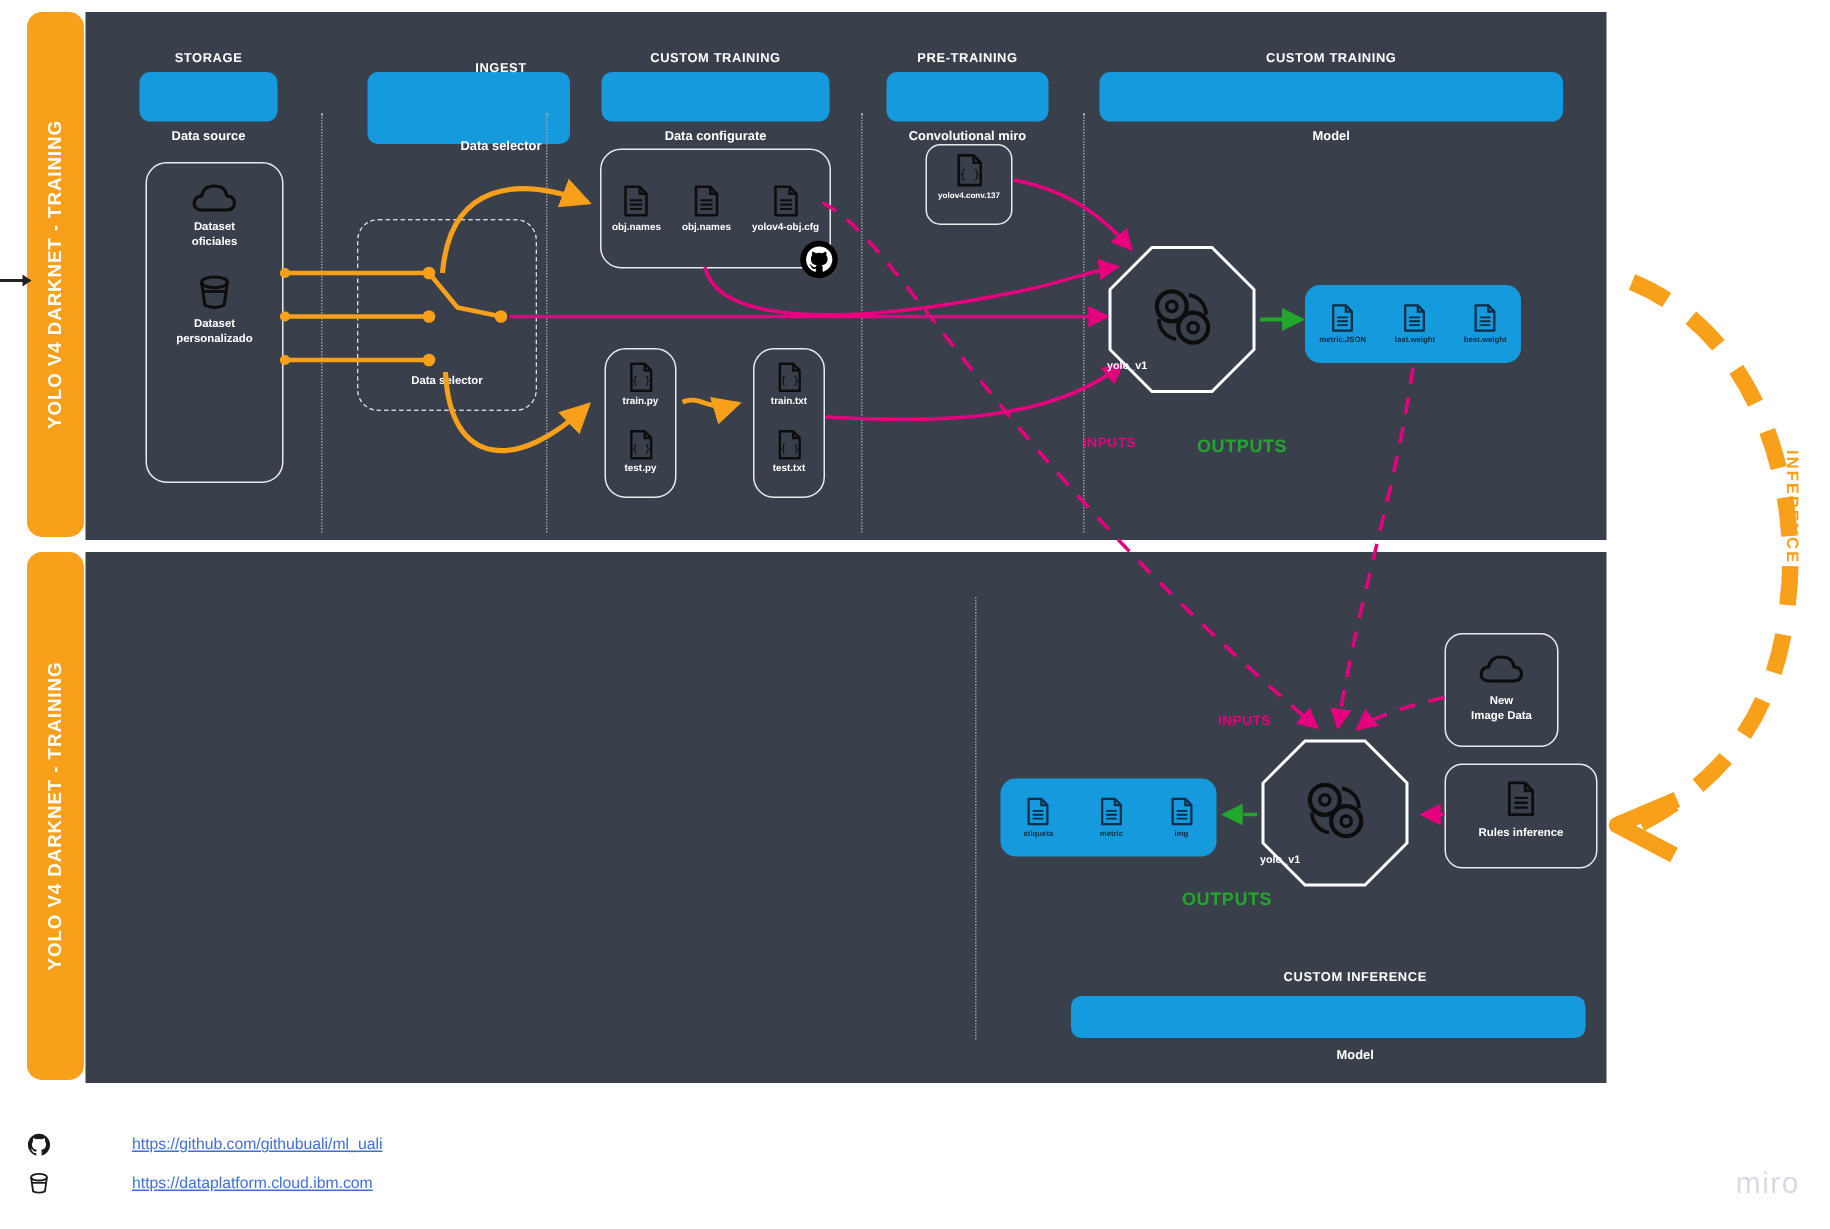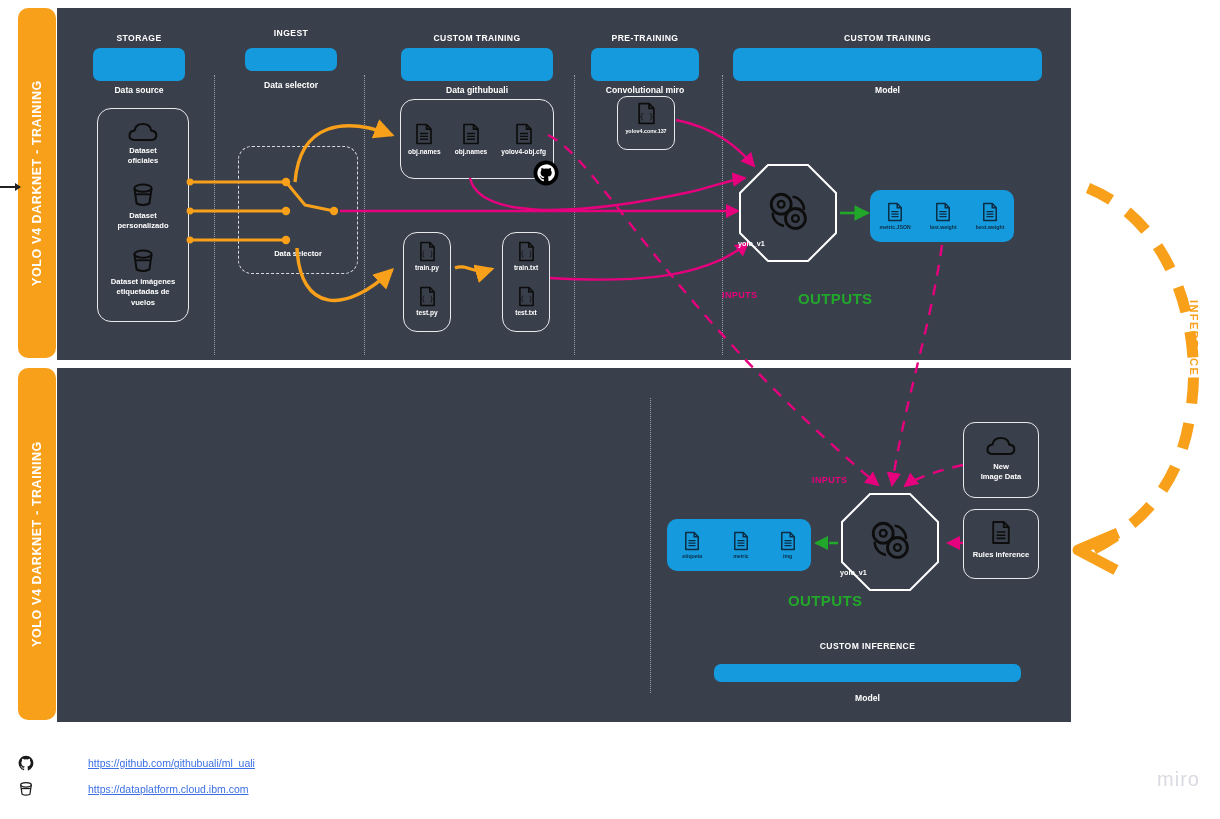--- a/index.html
+++ b/index.html
@@ -47,31 +47,31 @@
   .bluecard{position:absolute;background:#149ADD;border-radius:10px;
             display:flex;align-items:center;justify-content:space-around;}
   .bluecard .fitem{display:flex;flex-direction:column;align-items:center;gap:2px;}
 
   
   .octagon{position:absolute;}
   .oct-label{position:absolute;width:100%;color:#fff;font-size:7.2px;font-weight:bold;}
 
   
   .io-in{position:absolute;color:#E6007E;font-weight:bold;font-size:9px;letter-spacing:.4px;}
-  .io-out{position:absolute;color:#21A82B;font-weight:bold;font-size:15px;letter-spacing:.4px;}
+  .io-out{position:absolute;color:#21A82B;font-weight:bold;font-size:12px;letter-spacing:.4px;}
 
   
   .arc-label{position:absolute;color:#F9A01B;font-weight:bold;font-size:11px;letter-spacing:1.4px;
              transform:rotate(90deg);transform-origin:left top;white-space:nowrap;}
 
   
   .footlink{position:absolute;display:flex;align-items:center;gap:10px;}
   .footlink a{color:#3C6FE4;font-size:10.5px;text-decoration:underline;padding-left:44px;}
 
-  .miro{position:absolute;right:20px;bottom:28px;color:#d9dae2;font-size:20px;letter-spacing:1px;}
+  .miro{position:absolute;right:20px;bottom:18px;color:#d9dae2;font-size:20px;letter-spacing:1px;}
 
   svg{overflow:visible;}
   .fitem-col{display:flex;flex-direction:column;align-items:center;}
 </style>
 </head>
 <body>
 
 <div class="lane-bar lane1">
   <span>YOLO V4 DARKNET - TRAINING</span>
 </div>
@@ -80,27 +80,27 @@
 </div>
 <div class="entry-arrow"></div>
 
 <div class="panel" id="panel-training"></div>
 <div class="panel" id="panel-inference"></div>
 
 <div class="pill" style="left:93px;top:48px;width:92px;height:33px;">
   <b>STORAGE</b>
   <i>Data source</i>
 </div>
-<div class="pill" style="left:245px;top:48px;width:92px;height:23px;">
+<div class="pill" style="left:245px;top:48px;width:92px;height:48px;padding-left:43px;">
   <b>INGEST</b>
   <i>Data selector</i>
 </div>
 <div class="pill" style="left:401px;top:48px;width:152px;height:33px;">
   <b>CUSTOM TRAINING</b>
-  <i>Data githubuali</i>
+  <i>Data configurate</i>
 </div>
 <div class="pill" style="left:591px;top:48px;width:108px;height:33px;">
   <b>PRE-TRAINING</b>
   <i>Convolutional miro</i>
 </div>
 <div class="pill" style="left:733px;top:48px;width:309px;height:33px;">
   <b>CUSTOM TRAINING</b>
   <i>Model</i>
 </div>
 
@@ -120,30 +120,20 @@
 oficiales</div>
   </div>
   <div class="fitem-col abs" style="left:0;top:73px;width:100%;">
     <svg width="26" height="26" viewBox="0 0 26 26">
       <ellipse cx="13" cy="6.2" rx="8.6" ry="3.6" fill="none" stroke="#0d0d0d" stroke-width="2"></ellipse>
       <path d="M4.4 6.2 L6.6 21.5 Q13 24.4 19.4 21.5 L21.6 6.2" fill="none" stroke="#0d0d0d" stroke-width="2" stroke-linejoin="round"></path>
       <path d="M5.3 12.3 H20.7" stroke="#0d0d0d" stroke-width="1.9"></path>
     </svg>
     <div class="nlabel" style="margin-top:3px;white-space:pre-line;">Dataset
 personalizado</div>
-  </div>
-  <div class="fitem-col abs" style="left:0;top:139px;width:100%;">
-    <svg width="26" height="26" viewBox="0 0 26 26">
-      <ellipse cx="13" cy="6.2" rx="8.6" ry="3.6" fill="none" stroke="#0d0d0d" stroke-width="2"></ellipse>
-      <path d="M4.4 6.2 L6.6 21.5 Q13 24.4 19.4 21.5 L21.6 6.2" fill="none" stroke="#0d0d0d" stroke-width="2" stroke-linejoin="round"></path>
-      <path d="M5.3 12.3 H20.7" stroke="#0d0d0d" stroke-width="1.9"></path>
-    </svg>
-    <div class="nlabel" style="margin-top:3px;white-space:pre-line;">Dataset imágenes
-etiquetadas de
-vuelos</div>
   </div>
 </div>
 
 <div class="group dashed" style="left:238px;top:146px;width:118px;height:126px;">
   <div class="nlabel abs" style="left:0;bottom:14px;width:100%;">Data selector</div>
 </div>
 
 <div class="group" style="left:400px;top:99px;width:152px;height:78px;">
   <div class="abs" style="left:0;top:0;width:100%;height:100%;display:flex;align-items:center;justify-content:space-around;">
     <div class="fitem-col">
@@ -313,36 +303,36 @@
       <path d="M11.5 1.5 V6.2 H16" fill="none" stroke="#0c2d45" stroke-width="1.7"></path>
       <path d="M5 10.5 H13 M5 13.4 H13 M5 16.3 H13" stroke="#0c2d45" stroke-width="1.4"></path>
     </svg>
     <div class="flabel-dark">best.weight</div>
   </div>
 </div>
 
 <div class="io-in" style="left:722px;top:290px;">INPUTS</div>
 <div class="io-out" style="left:798px;top:290px;">OUTPUTS</div>
 
-<div class="pill" style="left:714px;top:664px;width:307px;height:18px;">
+<div class="pill" style="left:714px;top:664px;width:307px;height:28px;padding-left:36px;">
   <b>CUSTOM INFERENCE</b>
   <i>Model</i>
 </div>
 
 <div class="group" style="left:963px;top:422px;width:74px;height:74px;border-radius:12px;">
   <div class="fitem-col abs" style="left:0;top:12px;width:100%;align-items:center;">
     <svg width="32" height="22" viewBox="0 0 30 22">
       <path d="M7 19 Q1 19 1.5 14 Q2 10 6.5 9.6 Q7.6 3 14.8 3 Q22.5 3 23.2 9.6 Q28.5 10 28.3 14.6 Q28 19 23 19 Z" fill="none" stroke="#0d0d0d" stroke-width="2.1" stroke-linejoin="round"></path>
     </svg>
     <div class="nlabel" style="margin-top:5px;white-space:pre-line;">New
 Image Data</div>
   </div>
 </div>
 
-<div class="group" style="left:963px;top:509px;width:74px;height:68px;border-radius:12px;">
+<div class="group" style="left:963px;top:509px;width:74px;height:68px;border-radius:12px;padding-left:26px;">
   <div class="fitem-col abs" style="left:0;top:10px;width:100%;">
     <svg width="20" height="25" viewBox="0 0 18 22">
       <path d="M2 1.5 H11.5 L16 6.2 V20.5 H2 Z" fill="none" stroke="#0d0d0d" stroke-width="1.7" stroke-linejoin="round"></path>
       <path d="M11.5 1.5 V6.2 H16" fill="none" stroke="#0d0d0d" stroke-width="1.7"></path>
       <path d="M5 10.5 H13 M5 13.4 H13 M5 16.3 H13" stroke="#0d0d0d" stroke-width="1.4"></path>
     </svg>
     <div class="nlabel" style="margin-top:5px;">Rules inference</div>
   </div>
 </div>
 

